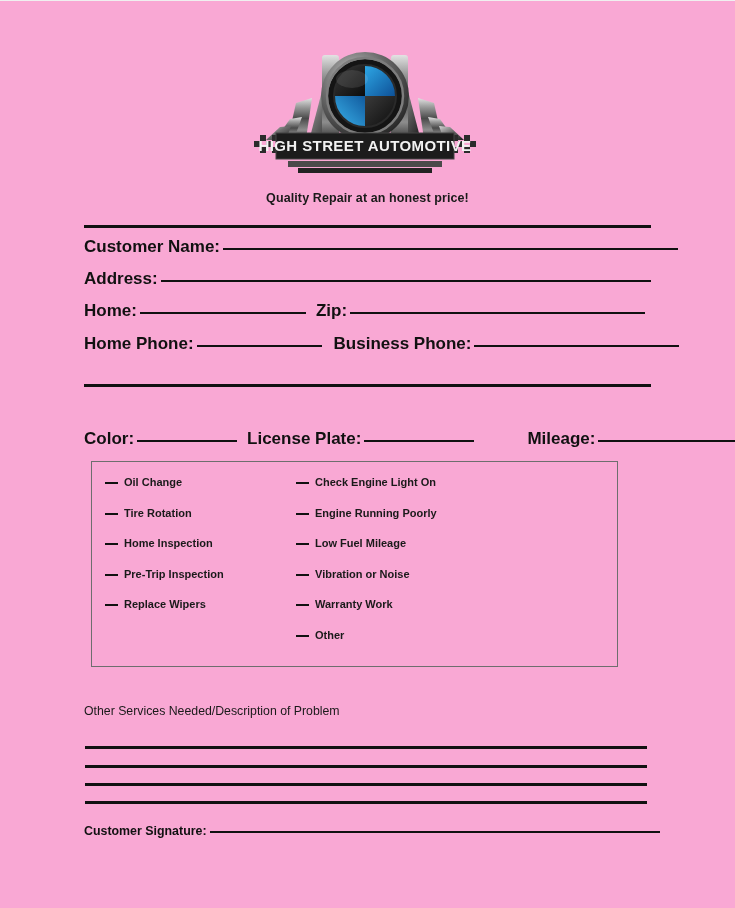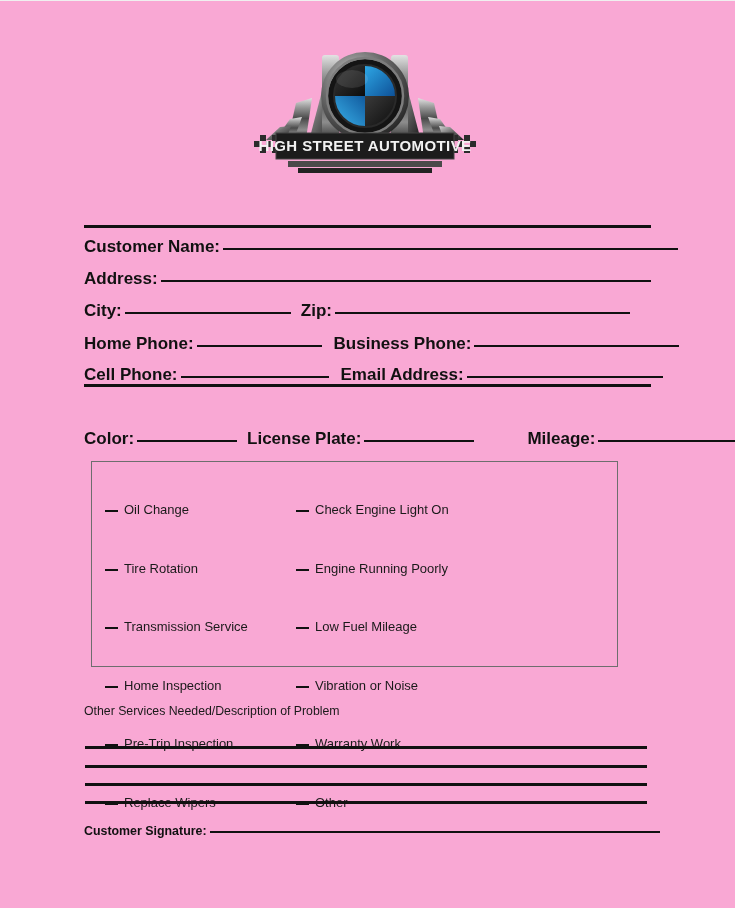--- a/index.html
+++ b/index.html
@@ -89,25 +89,24 @@
   }
   .chk-col {
     position: absolute;
     top: 5px;
   }
   .chk-col.left { left: 13px; }
   .chk-col.right { left: 204px; }
   .chk-item {
     height: 30.6px;
     line-height: 30.6px;
-    font-size: 13px;
-    font-weight: 400;
+    font-size: 11px;
+    font-weight: 700;
     color: #1a1a1a;
     white-space: nowrap;
-    margin-top: 28px;
   }
   .chk-mark {
     display: inline-block;
     width: 13px;
     border-bottom: 2.2px solid #111;
     vertical-align: 2px;
     margin-right: 6px;
     height: 9px;
   }
 
@@ -226,60 +225,55 @@
 
       <rect x="40" y="90" width="178" height="26" fill="#1c1c1c"></rect>
       <rect x="40" y="90" width="178" height="26" fill="none" stroke="#444" stroke-width="1"></rect>
       <text x="129" y="108" text-anchor="middle" font-family="'Liberation Sans', sans-serif" font-size="15" font-weight="700" letter-spacing="0.4" fill="#f2f2f2">HIGH STREET AUTOMOTIVE</text>
 
       <rect x="52" y="118" width="154" height="6" fill="#4a4a4a"></rect>
       <rect x="62" y="125" width="134" height="5" fill="#222"></rect>
     </svg>
   </div>
 
+  <div class="tagline">Quality Repair at an honest price!</div>
 
   <div class="rule rule-top"></div>
 
   <div class="frow" style="top:236px;">
     <span class="lbl">Customer Name:</span><span class="fill" style="width:455px;"></span>
   </div>
 
   <div class="frow" style="top:268px;">
     <span class="lbl">Address:</span><span class="fill" style="width:490px;"></span>
   </div>
 
   <div class="frow" style="top:300px;">
-    <span class="lbl">City:</span><span class="fill" style="width:166px;"></span><span class="lbl" style="margin-left:8px;">Zip:</span><span class="fill" style="width:295px;"></span>
+    <span class="lbl">Home:</span><span class="fill" style="width:166px;"></span><span class="lbl" style="margin-left:8px;">Zip:</span><span class="fill" style="width:295px;"></span>
   </div>
 
   <div class="frow" style="top:333px;">
     <span class="lbl">Home Phone:</span><span class="fill" style="width:125px;"></span><span class="lbl" style="margin-left:10px;">Business Phone:</span><span class="fill" style="width:205px;"></span>
   </div>
 
-  <div class="frow" style="top:364px;">
-    <span class="lbl">Cell Phone:</span><span class="fill" style="width:148px;"></span><span class="lbl" style="margin-left:10px;">Email Address:</span><span class="fill" style="width:196px;"></span>
-  </div>
 
   <div class="rule rule-mid"></div>
 
 
   <div class="frow" style="top:428px;">
     <span class="lbl">Color:</span><span class="fill" style="width:100px;"></span><span class="lbl" style="margin-left:8px;">License Plate:</span><span class="fill" style="width:110px;"></span><span class="lbl" style="margin-left:8px;padding-left:43px;">Mileage:</span><span class="fill" style="width:140px;"></span>
   </div>
 
   <div class="checkbox-panel">
     <div class="chk-col left">
       <div class="chk-item">
         <span class="chk-mark"></span><span>Oil Change</span>
       </div>
       <div class="chk-item">
         <span class="chk-mark"></span><span>Tire Rotation</span>
-      </div>
-      <div class="chk-item">
-        <span class="chk-mark"></span><span>Transmission Service</span>
       </div>
       <div class="chk-item">
         <span class="chk-mark"></span><span>Home Inspection</span>
       </div>
       <div class="chk-item">
         <span class="chk-mark"></span><span>Pre-Trip Inspection</span>
       </div>
       <div class="chk-item">
         <span class="chk-mark"></span><span>Replace Wipers</span>
       </div>

